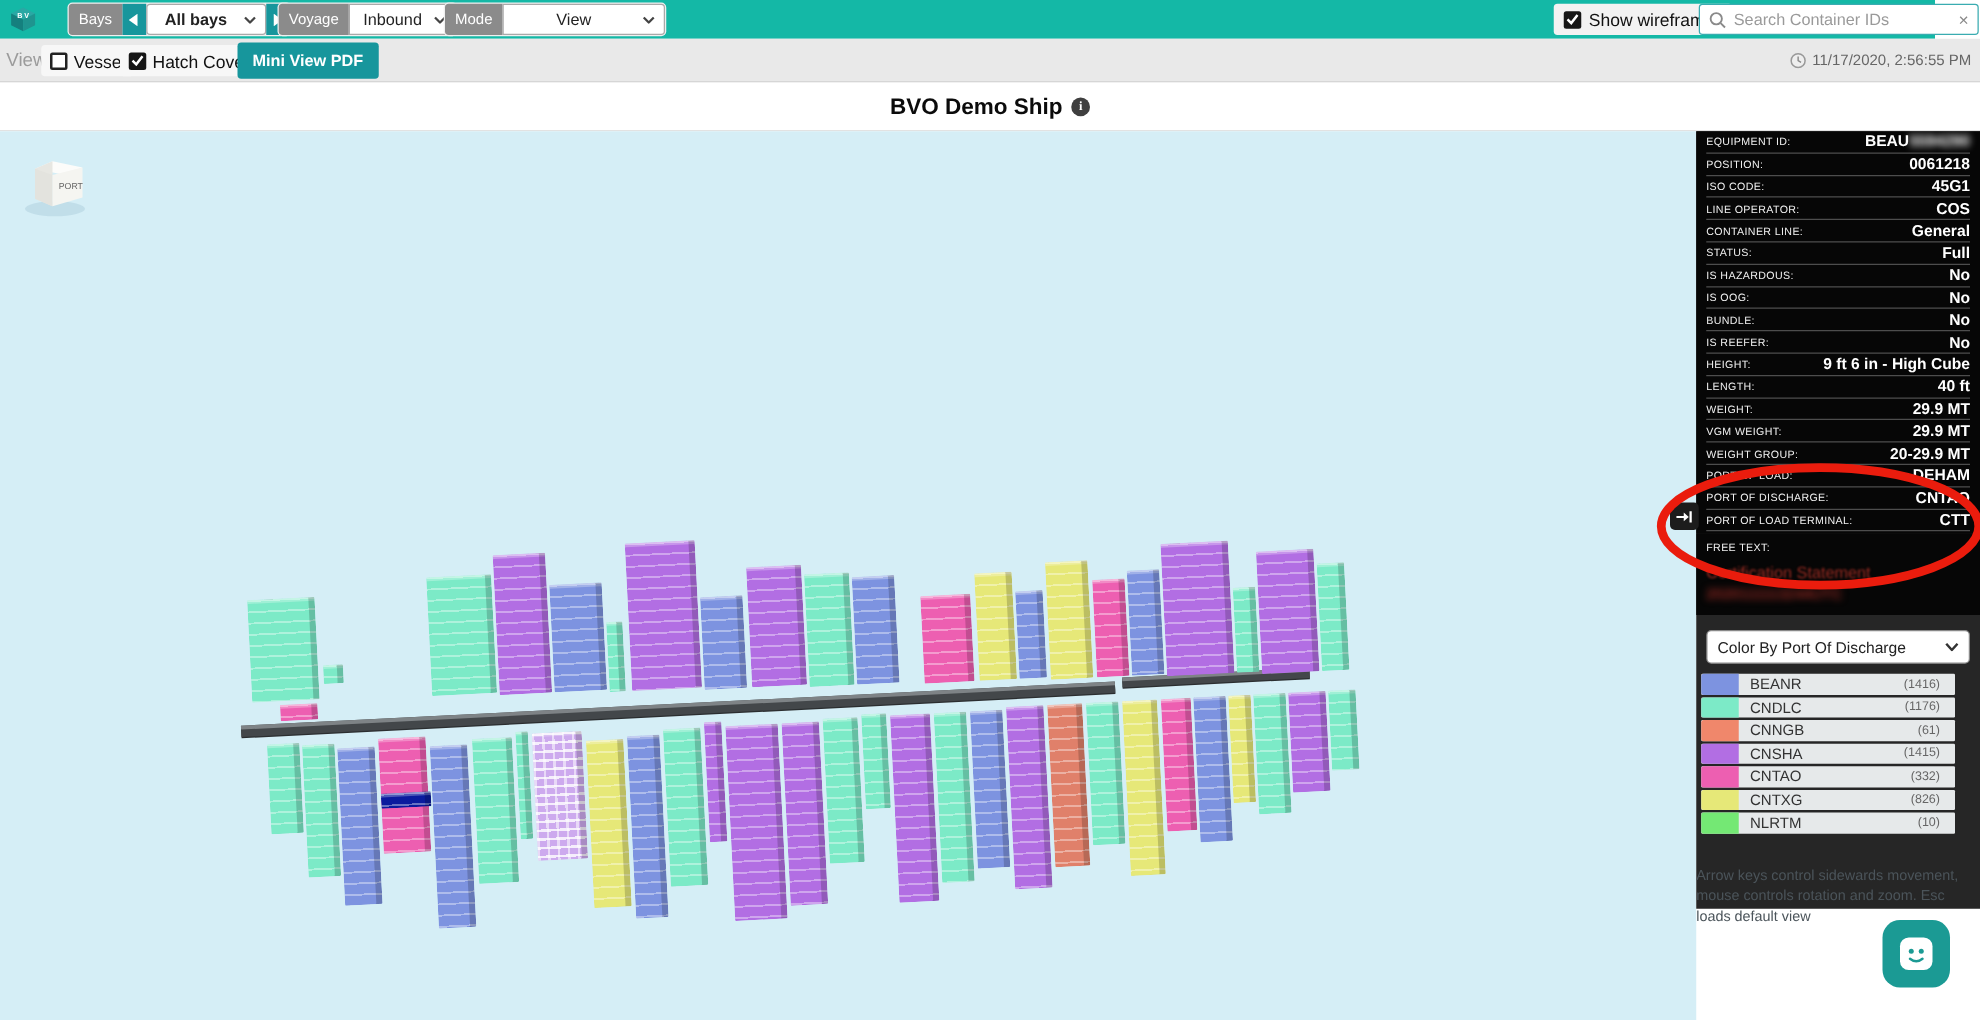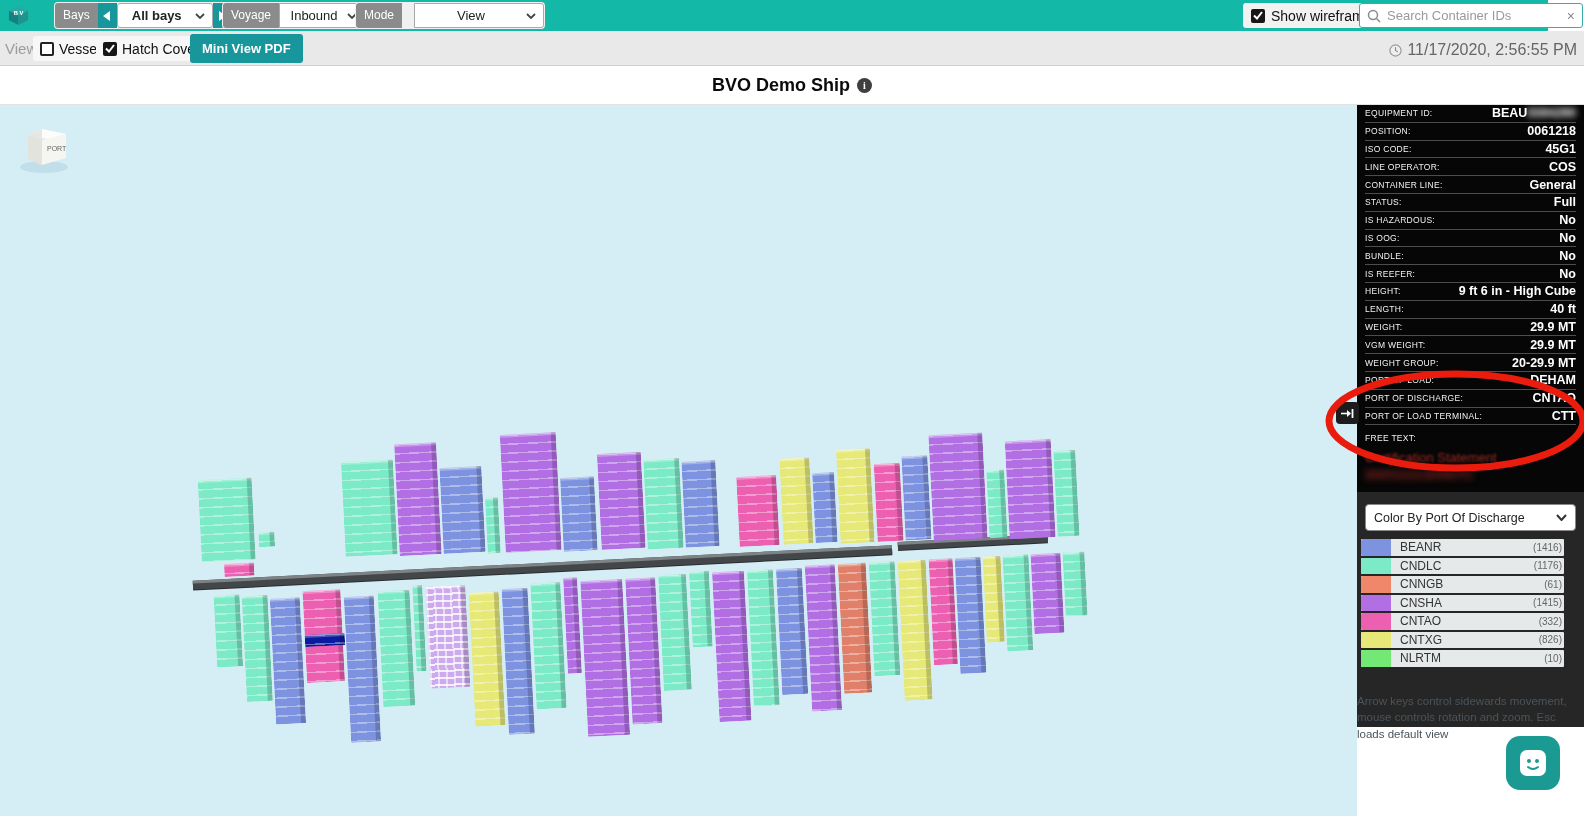--- a/index.html
+++ b/index.html
@@ -24,21 +24,21 @@
   .search { position: absolute; left: 1359px; top: 3px; width: 224px; height: 25px; background: #fff; border: 1px solid #3aacb1; border-radius: 3px; display: flex; align-items: center; padding: 0 7px; gap: 6px; }
   .search input { flex: 1; border: none; outline: none; font-size: 13px; color: #444; background: transparent; min-width: 0; font-family: "Liberation Sans", sans-serif; }
   .search input::placeholder { color: #9a9a9a; }
   .search .clear { color: #8a8a8a; font-size: 14px; cursor: pointer; }
 
   
   .viewbar { position: absolute; left: 0; top: 31px; width: 1584px; height: 35px; background: #e9e9e9; border-bottom: 1px solid #cfcfcf; }
   .viewword { position: absolute; left: 5px; top: 9px; color: #9b9b9b; font-size: 15px; }
   .chip { position: absolute; top: 5px; height: 25px; background: #f7f7f7; border-radius: 3px; display: flex; align-items: center; gap: 5px; padding: 0 7px; font-size: 14px; color: #111; }
   .pdfbtn { position: absolute; left: 190px; top: 3px; height: 29px; background: #17969c; color: #fff; border: none; border-radius: 3px; font-weight: 700; font-size: 13px; padding: 0 12px; cursor: pointer; font-family: "Liberation Sans", sans-serif; }
-  .stamp { position: absolute; right: 7px; top: 10px; display: flex; align-items: center; gap: 5px; color: #666; font-size: 16px; }
+  .stamp { position: absolute; right: 7px; top: 10px; display: flex; align-items: center; gap: 5px; color: #666; font-size: 12px; }
 
   
   .titleband { position: absolute; left: 0; top: 66px; width: 1584px; height: 39px; background: #fff; border-bottom: 1px solid #e2e2e2; display: flex; align-items: center; justify-content: center; gap: 7px; }
   .title { font-size: 18px; font-weight: 700; color: #0b0b0b; }
   .infoicon { width: 15px; height: 15px; border-radius: 50%; background: #3f3f3f; color: #fff; font-size: 10px; font-weight: 700; display: flex; align-items: center; justify-content: center; font-family: "Liberation Serif", serif; }
 
   
   .viewport { position: absolute; left: 0; top: 105px; width: 1357px; height: 711px; background: #d5eef6; overflow: hidden; }
   .scene { position: absolute; left: 185px; top: 350px; width: 910px; height: 340px; transform: rotate(-2.9deg); transform-origin: 40px 130px; }
   .deck { position: absolute; background: #43474a; border-top: 3px solid #7e8386; box-shadow: 0 1px 0 #2b2e30; }
@@ -56,21 +56,21 @@
   .dvalue { color: #fff; font-size: 12.5px; font-weight: 700; white-space: nowrap; }
   .blurred { filter: blur(3px); }
   .freetext-block { background: #060606; padding: 2px 8px 10px 8px; }
   .redline1 { color: #9c2b22; font-size: 13px; filter: blur(1px); margin-top: 3px; }
   .redline2 { color: #8c2620; font-size: 12px; font-weight: 700; filter: blur(3px); margin-top: 3px; }
   .colorsel { margin: 12px 8px 8px 8px; height: 27px; background: #fff; border: 1px solid #888; border-radius: 4px; display: flex; align-items: center; justify-content: space-between; padding: 0 8px; font-size: 12.5px; color: #222; cursor: pointer; }
   .legend { margin: 4px 20px 0 4px; }
   .lrow { display: flex; align-items: center; height: 16.5px; background: #e6e9ea; border-radius: 1px; margin-bottom: 2px; cursor: pointer; }
   .lchip { width: 30px; height: 100%; border-radius: 2px 0 0 2px; flex: none; }
   .llabel { font-size: 12px; color: #333; padding-left: 9px; flex: 1; }
-  .lcount { font-size: 10px; color: #666; padding-right: 2px; }
+  .lcount { font-size: 10px; color: #666; padding-right: 12px; }
   .helptext { margin: 26px 14px 0 0; color: #4b545a; font-size: 11.5px; line-height: 1.45; }
   .chatbtn { position: absolute; left: 1506px; top: 736px; width: 54px; height: 54px; background: #1b9a94; border: none; border-radius: 14px; display: flex; align-items: center; justify-content: center; cursor: pointer; }
 
   .collapsebtn { position: absolute; left: 1336px; top: 402px; width: 23px; height: 22px; background: #1c1c1c; border: none; border-radius: 4px; display: flex; align-items: center; justify-content: center; cursor: pointer; }
 
   .annotation { position: absolute; left: 0; top: 0; pointer-events: none; }
 </style>
 </head>
 <body>
 
@@ -110,21 +110,21 @@
     <div class="tgroup" style="left:222px;">
       <span class="tlabel">Voyage</span>
       <span class="sel" style="width:86px;border-radius:0 3px 3px 0;">
         <span class="txt">Inbound</span>
         <svg class="chev" width="10" height="6" viewBox="0 0 10 6">
             <path d="M1 1 L5 5 L9 1" stroke="#444" stroke-width="1.8" fill="none"></path>
           </svg>
       </span>
     </div>
 
-    <div class="tgroup" style="left:355px;gap:12px;">
+    <div class="tgroup" style="left:355px;">
       <span class="tlabel">Mode</span>
       <span class="sel" style="width:130px;border-radius:0 3px 3px 0;">
         <span class="txt">View</span>
         <svg class="chev" width="10" height="6" viewBox="0 0 10 6">
             <path d="M1 1 L5 5 L9 1" stroke="#444" stroke-width="1.8" fill="none"></path>
           </svg>
       </span>
     </div>
 
     <div class="wirechip">

